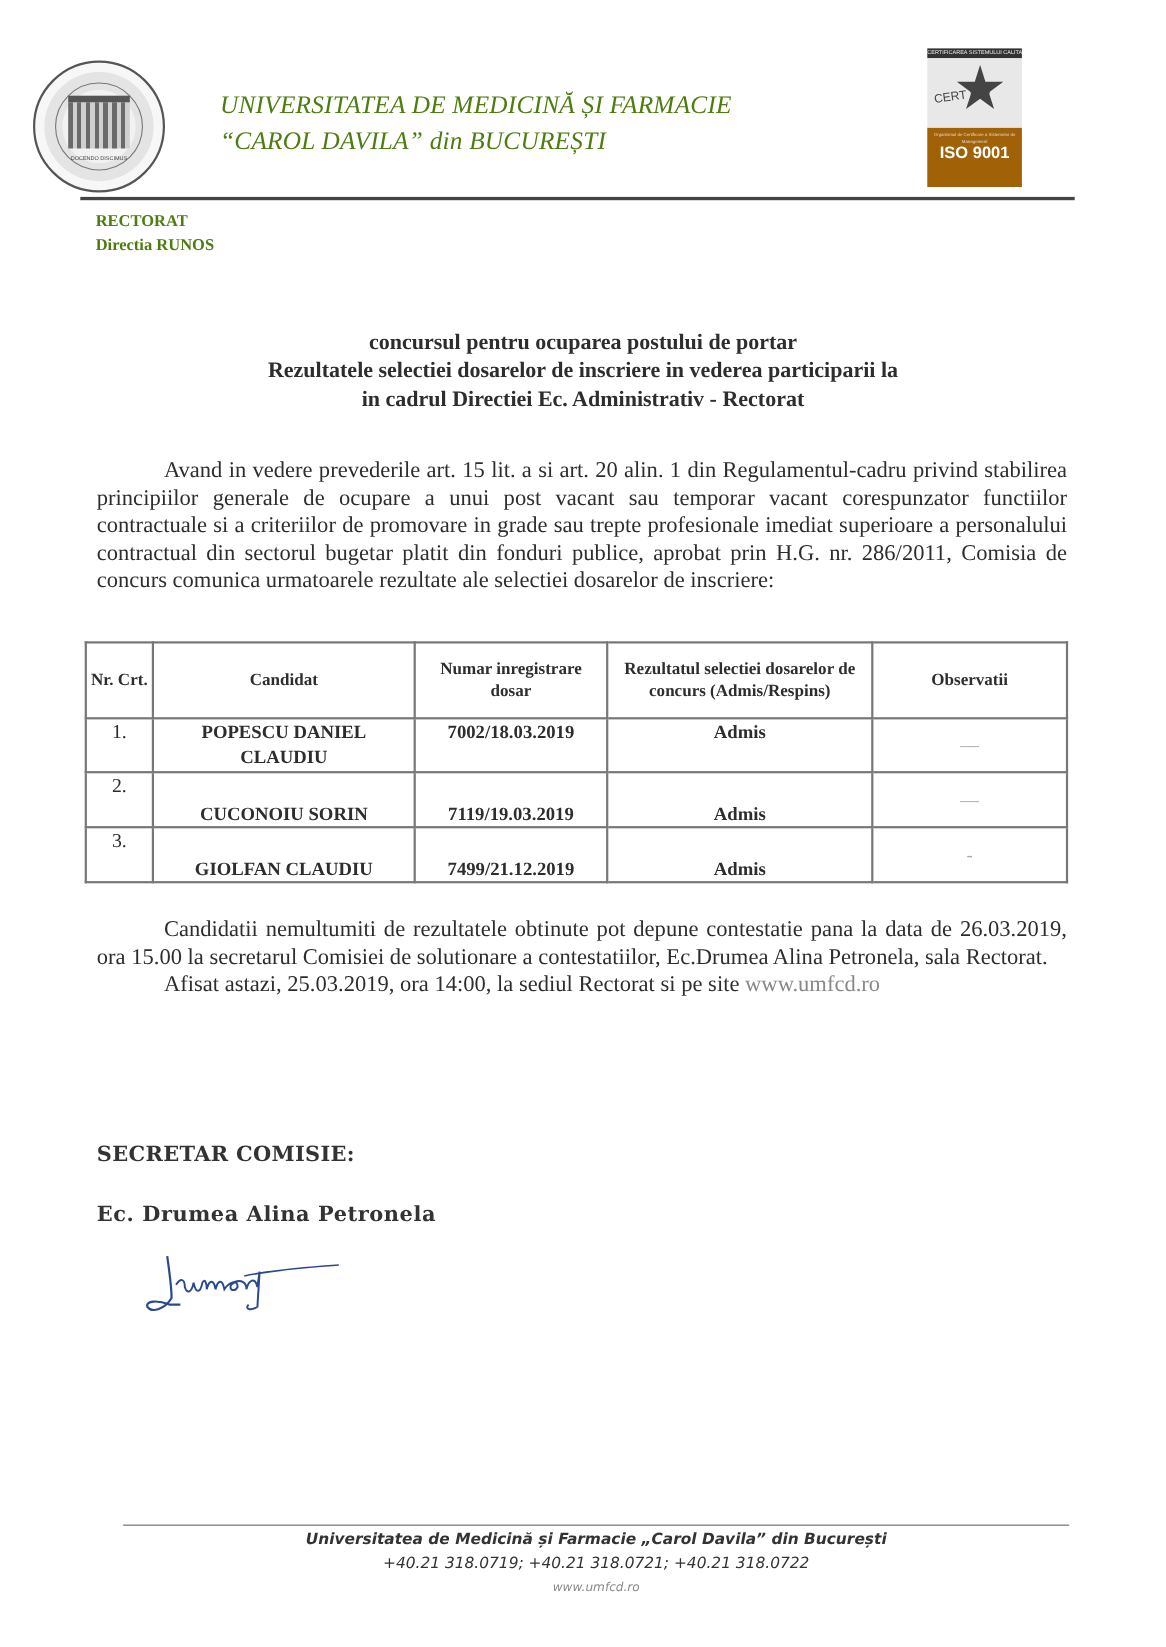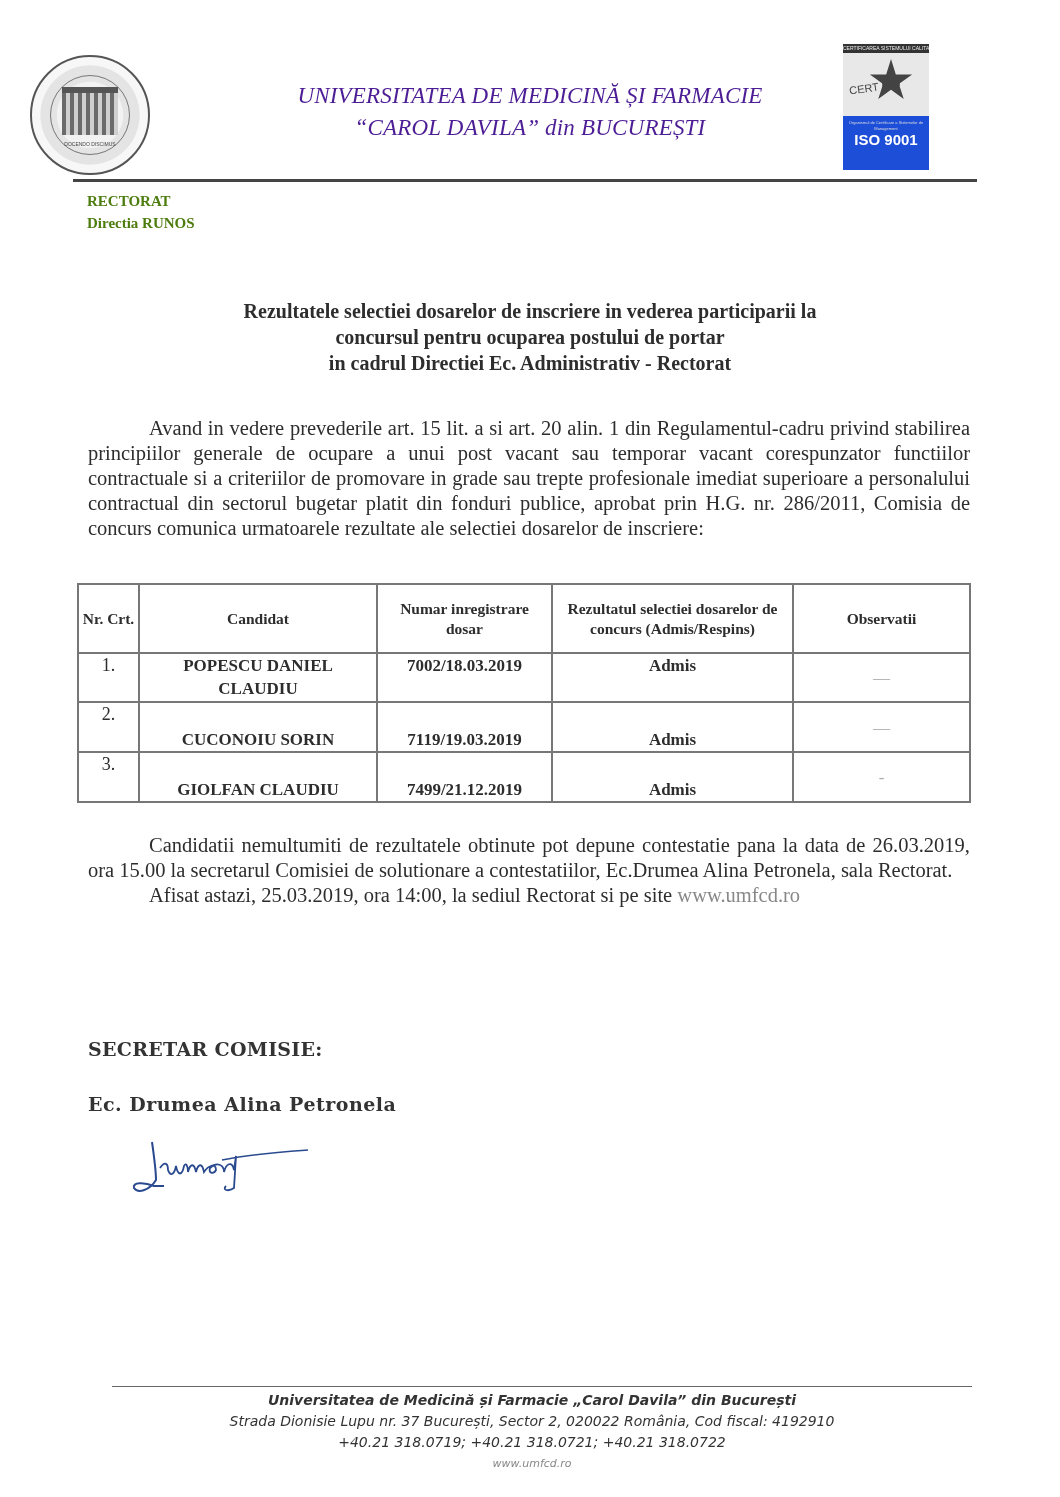--- a/index.html
+++ b/index.html
@@ -5,29 +5,29 @@
   html, body { margin:0; padding:0; background:#ffffff; }
   body { width:1060px; height:1497px; position:relative; overflow:hidden; color:#2b2b2b; font-family:"Liberation Serif", serif; }
   .abs { position:absolute; }
 
   
   .seal { left:30px; top:55px; width:120px; height:120px; border-radius:50%; border:2px solid #555; box-sizing:border-box; background:radial-gradient(circle at 50% 50%, #f2f2f2 0 40%, #e4e4e4 41% 60%, #f7f7f7 61% 100%); }
   .seal-inner { position:absolute; left:18px; top:18px; width:80px; height:80px; border-radius:50%; border:1px solid #777; box-sizing:border-box; }
   .seal-building { position:absolute; left:30px; top:30px; width:56px; height:42px; background:repeating-linear-gradient(90deg,#6a6a6a 0 4px,#cfcfcf 4px 8px); border-top:6px solid #555; }
   .seal-text { position:absolute; left:0; width:100%; text-align:center; font-family:"Liberation Sans", sans-serif; font-size:5px; color:#444; top:84px; }
 
-  .uni-title { left:200px; top:80px; width:660px; text-align:center; font-family:"Liberation Serif", serif; font-style:italic; font-size:23px; line-height:32px; color:#4c1d95; letter-spacing:0.2px; }
+  .uni-title { left:200px; top:80px; width:660px; text-align:left; font-family:"Liberation Serif", serif; font-style:italic; font-size:23px; line-height:32px; color:#4d7c0f; letter-spacing:0.2px; }
   .uni-title span { display:block; }
 
   .cert { left:843px; top:44px; width:86px; height:126px; }
   .cert-top { height:9px; background:#333; color:#eee; font-size:5px; font-family:"Liberation Sans", sans-serif; text-align:center; line-height:9px; overflow:hidden; white-space:nowrap; }
   .cert-mid { height:63px; background:#e8e8e8; position:relative; }
   .cert-star { position:absolute; left:26px; top:6px; width:44px; height:44px; background:#444; clip-path:polygon(50% 0,61% 35%,98% 35%,68% 57%,79% 91%,50% 70%,21% 91%,32% 57%,2% 35%,39% 35%); }
   .cert-label { position:absolute; left:6px; top:28px; font-size:11px; font-family:"Liberation Sans", sans-serif; color:#444; transform:rotate(-8deg); }
-  .cert-bot { height:54px; background:#1d4ed8; color:#fff; text-align:center; font-family:"Liberation Sans", sans-serif; }
+  .cert-bot { height:54px; background:#a16207; color:#fff; text-align:center; font-family:"Liberation Sans", sans-serif; }
   .cert-small { font-size:4px; line-height:6px; padding-top:4px; color:#ddd; }
   .cert-iso { font-size:15px; font-weight:bold; line-height:16px; }
   .cert-no { font-size:8px; line-height:10px;margin-top:28px; }
 
   .rule-top { left:73px; top:179px; width:904px; height:3px; background:#444; }
 
   .rectorat { left:87px; top:190px; font-weight:bold; font-size:15px; line-height:22px; color:#4d7c0f; }
   .rectorat div { display:block; }
 
   .doc-title { left:120px; top:298px; width:820px; text-align:center; font-weight:bold; font-size:20px; line-height:26px; color:#2d2d2d; }
@@ -45,21 +45,21 @@
   .tbl td.obs { color:#aaa; font-weight:normal; vertical-align:middle; }
   .tbl .bottom { vertical-align:bottom; }
 
   .para2 { top:833px; }
 
   .secretar { left:88px; top:1038px; font-family:"DejaVu Serif", serif; font-weight:bold; font-size:19px; color:#333; letter-spacing:0.3px; }
   .secretar-name { left:88px; top:1093px; font-family:"DejaVu Serif", serif; font-weight:bold; font-size:19px; color:#333; letter-spacing:0.5px; }
   .signature { left:130px; top:1136px; width:180px; height:64px; }
 
   .rule-bottom { left:112px; top:1386px; width:860px; height:1px; background:#666; }
-  .footer { left:102px; top:1390px; width:860px; text-align:center; font-family:"DejaVu Sans", sans-serif; font-style:italic; color:#333; font-size:14px; line-height:21px; }
+  .footer { left:112px; top:1390px; width:860px; text-align:center; font-family:"DejaVu Sans", sans-serif; font-style:italic; color:#333; font-size:14px; line-height:21px; }
   .footer .f-name { font-weight:bold; }
   .footer .f-web { font-size:11px; color:#888; }
   .link { color:#888; }
 </style>
 </head>
 <body>
 
 <div class="abs seal">
   <div class="seal-inner"></div>
   <div class="seal-building"></div>
@@ -85,22 +85,22 @@
 </div>
 
 <div class="abs rule-top"></div>
 
 <div class="abs rectorat">
   <div>RECTORAT</div>
   <div>Directia RUNOS</div>
 </div>
 
 <div class="abs doc-title">
+  <span>concursul pentru ocuparea postului de portar</span>
   <span>Rezultatele selectiei dosarelor de inscriere in vederea participarii la</span>
-  <span>concursul pentru ocuparea postului de portar</span>
   <span>in cadrul Directiei Ec. Administrativ - Rectorat</span>
 </div>
 
 <div class="abs para para1"><span class="indent"></span><span>Avand in vedere prevederile art. 15 lit. a si art. 20 alin. 1 din Regulamentul-cadru privind stabilirea principiilor generale de ocupare a unui post vacant sau temporar vacant corespunzator functiilor contractuale si a criteriilor de promovare in grade sau trepte profesionale imediat superioare a personalului contractual din sectorul bugetar platit din fonduri publice, aprobat prin H.G. nr. 286/2011, Comisia de concurs comunica urmatoarele rezultate ale selectiei dosarelor de inscriere:</span></div>
 
 <table class="abs tbl">
   <colgroup>
     <col style="width:61px">
       <col style="width:238px">
       <col style="width:175px">
@@ -148,16 +148,15 @@
 <div class="abs secretar-name">Ec. Drumea Alina Petronela</div>
 <svg class="abs signature" viewBox="0 0 180 64">
   <path d="M22 6 C24 20 26 34 26 44 C20 54 8 58 4 52 C2 46 14 46 24 50 L34 50" fill="none" stroke="#2a4a8f" stroke-width="2"></path>
   <path d="M30 32 C34 26 38 26 38 34 C40 40 44 40 46 30 C48 40 52 40 54 30 C56 26 58 30 58 36 C60 28 64 26 66 36 C68 28 72 26 74 36 C78 30 86 26 86 34 C84 38 78 38 80 32 C86 26 94 28 94 36 C96 28 102 24 104 34 L106 20 L104 52 C98 56 92 54 96 50" fill="none" stroke="#2a4a8f" stroke-width="1.8"></path>
   <path d="M92 24 C120 18 150 16 178 14" fill="none" stroke="#2a4a8f" stroke-width="1.5"></path>
 </svg>
 
 <div class="abs rule-bottom"></div>
 <div class="abs footer">
   <div class="f-name">Universitatea de Medicină și Farmacie „Carol Davila” din București</div>
-  <div>Strada Dionisie Lupu nr. 37 București, Sector 2, 020022 România, Cod fiscal: 4192910</div>
   <div>+40.21 318.0719; +40.21 318.0721; +40.21 318.0722</div>
   <div class="f-web">www.umfcd.ro</div>
 </div>
 
 </body></html>

